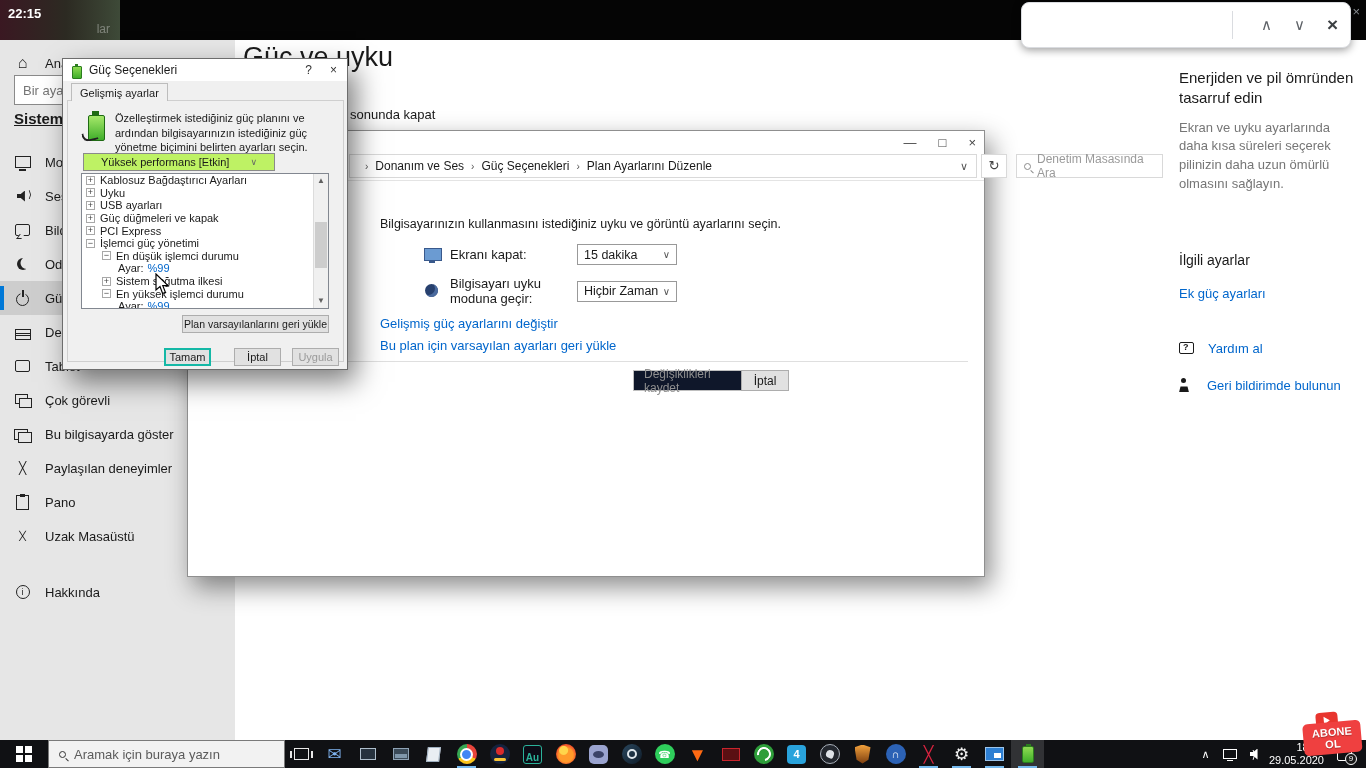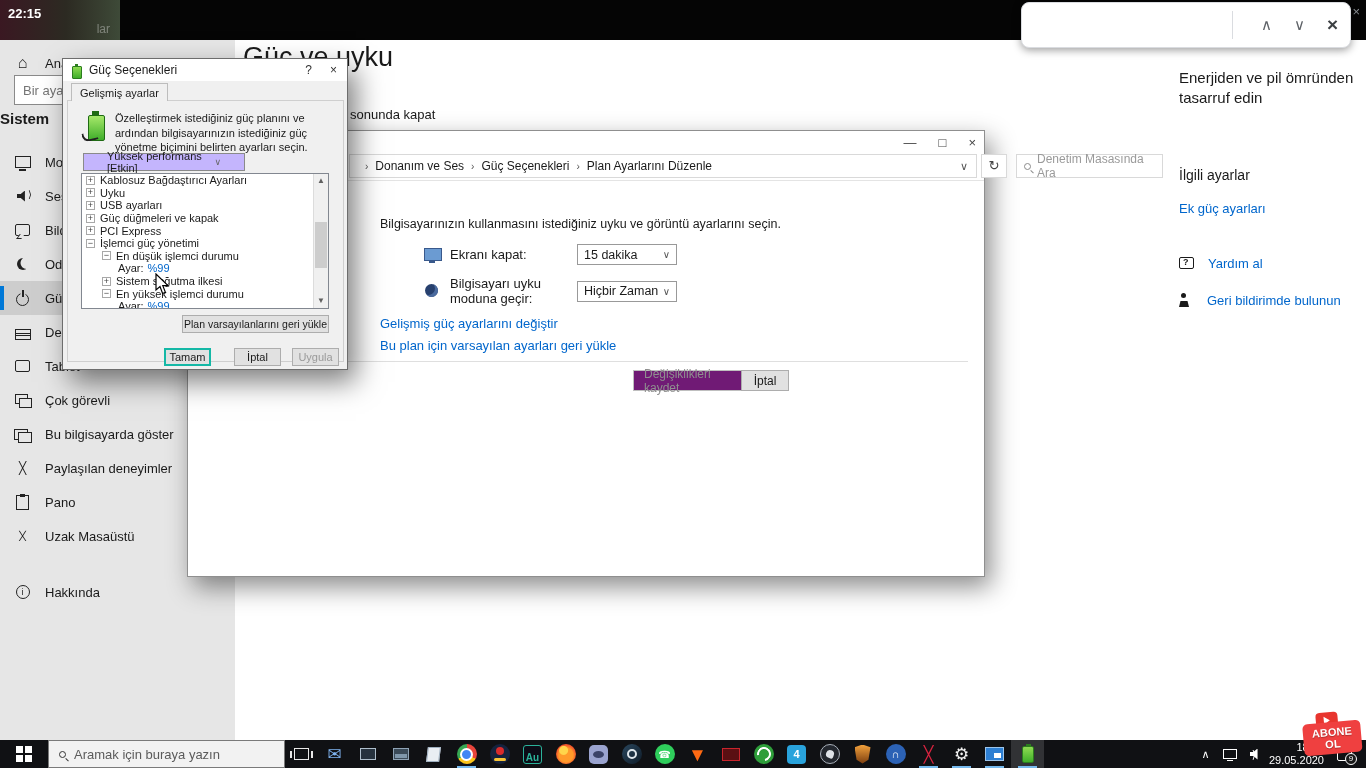--- a/index.html
+++ b/index.html
@@ -19,21 +19,21 @@
   #findbar .fb-close{color:#3c4043;font-size:19px;font-weight:bold;}
 
   
   #settings{left:0;top:40px;width:1366px;height:700px;background:#fff;z-index:1;}
   #sidebar{left:0;top:0;width:235px;height:700px;background:#e6e6e6;}
   .side-row{position:absolute;left:0;width:235px;height:34px;display:flex;align-items:center;gap:14px;padding-left:14px;font-size:13px;color:#1a1a1a;white-space:nowrap;overflow:hidden;}
   .side-row[data-selected="true"]{background:#cdcdcd;}
   .side-row[data-selected="true"]::before{content:"";position:absolute;left:0;top:5px;bottom:5px;width:4px;background:#0078d7;}
   #home-row{top:6px;}
   #side-search{left:14px;top:35px;width:212px;height:30px;background:#fff;border:1px solid #8a8a8a;font-size:13px;color:#333;padding:0 8px;}
-  #side-section{left:0;top:70px;font-size:15px;font-weight:bold;color:#1a1a1a;}
+  #side-section{left:14px;top:70px;font-size:15px;font-weight:bold;color:#1a1a1a;text-decoration:underline;}
   #side-items{position:absolute;left:0;top:105px;width:235px;}
   #side-items .side-row{position:relative;}
 
   
   .sic{width:17px;height:17px;position:relative;flex:0 0 17px;display:flex;align-items:center;justify-content:center;color:#222;}
   .sic[data-k="home"]::before{content:"⌂";font-size:16px;line-height:16px;}
   .sic[data-k="display"]::before{content:"";width:14px;height:10px;border:1.5px solid #222;}
   .sic[data-k="display"]::after{content:"";position:absolute;bottom:0;left:5px;width:7px;height:1.5px;background:#222;}
   .sic[data-k="sound"]::before{content:"";width:11px;height:11px;background:#222;clip-path:polygon(0 32%,34% 32%,72% 0,72% 100%,34% 68%,0 68%);}
   .sic[data-k="sound"]::after{content:"⟩";position:absolute;right:-1px;top:1px;font-size:10px;color:#222;}
@@ -91,38 +91,38 @@
   .cpl-ic{width:18px;height:16px;position:relative;margin-right:8px;}
   .cpl-ic[data-k="display"]::before{content:"";position:absolute;left:0;top:1px;width:16px;height:11px;background:#6b9bd2;border:1.5px solid #39598c;}
   .cpl-ic[data-k="display"]::after{content:"";position:absolute;left:5px;bottom:0;width:6px;height:2px;background:#39598c;}
   .cpl-ic[data-k="moon"]::before{content:"";position:absolute;left:1px;top:1px;width:13px;height:13px;border-radius:50%;background:#27406e;box-shadow:inset -3px -2px 0 0 #4a6a9e;}
   .cpl-label{width:127px;}
   .cpl-dd{width:100px;height:21px;border:1px solid #999;background:#fff;display:flex;align-items:center;justify-content:space-between;padding:0 6px;font-size:12.5px;}
   .cpl-dd .dd-chev{color:#555;font-size:10px;}
   .cpl-link{position:absolute;left:192px;font-size:13px;color:#0066cc;}
   #cpl-hr{position:absolute;left:16px;right:16px;top:230px;height:1px;background:#dfdfdf;}
   .cpl-btn{position:absolute;height:21px;font-size:12px;display:flex;align-items:center;justify-content:center;border:1px solid #adadad;background:#e1e1e1;color:#1a1a1a;padding:0 10px;}
-  #btn-save{left:445px;top:239px;width:113px;background:#701a75;border-color:#bfbfbf;color:#8f8f8f;}
+  #btn-save{left:445px;top:239px;width:113px;background:#0f172a;border-color:#bfbfbf;color:#8f8f8f;}
   #btn-cancel2{left:553px;top:239px;width:48px;}
 
   
   #pdlg{left:62px;top:58px;width:286px;height:312px;background:#f0f0f0;border:1px solid #6d6d6d;box-shadow:8px 12px 26px rgba(0,0,0,.5);z-index:20;font-size:11px;}
   #pdlg-title{position:absolute;left:0;top:0;width:100%;height:22px;background:#fff;display:flex;align-items:center;padding-left:7px;gap:6px;font-size:12px;color:#1a1a1a;}
   .bat-ic{width:13px;height:13px;position:relative;}
   .bat-ic::before{content:"";position:absolute;left:2px;top:2px;width:8px;height:11px;background:linear-gradient(#8fdb52,#3fae2a);border:1px solid #2c7d1e;border-radius:1px;}
   .bat-ic::after{content:"";position:absolute;left:4.5px;top:0;width:3px;height:2px;background:#2c7d1e;}
   #pdlg-title .tbtns{margin-left:auto;display:flex;gap:18px;padding-right:10px;color:#333;font-size:12px;}
   #ptab{position:absolute;left:8px;top:24px;height:18px;padding:0 8px;background:#f0f0f0;border:1px solid #bdbdbd;border-bottom:none;display:flex;align-items:center;font-size:11px;color:#1a1a1a;z-index:2;}
   #ptab-line{position:absolute;left:4px;top:41px;width:277px;height:262px;border:1px solid #cfcfcf;background:#f0f0f0;}
   .big-bat{position:absolute;left:18px;top:52px;width:30px;height:30px;}
   .big-bat::before{content:"";position:absolute;left:7px;top:4px;width:15px;height:24px;background:linear-gradient(#a6e86a,#3fae2a);border:1.5px solid #1f6b14;border-radius:2px;}
   .big-bat::after{content:"";position:absolute;left:11px;top:0;width:7px;height:4px;background:#1f6b14;}
   .big-bat .plug{position:absolute;left:1px;bottom:0px;width:16px;height:9px;border-bottom:2.5px solid #222;border-left:2.5px solid #222;border-radius:0 0 0 7px;transform:rotate(-12deg);}
   #pdesc{position:absolute;left:52px;top:52px;width:218px;line-height:1.32;color:#1a1a1a;}
-  #pdd{position:absolute;left:20px;top:94px;width:162px;height:18px;background:#c4b5fd;border:1px solid #8a8a8a;display:flex;align-items:center;justify-content:space-between;padding:0 23px;color:#1a1a1a;}
+  #pdd{position:absolute;left:20px;top:94px;width:192px;height:18px;background:#bef264;border:1px solid #8a8a8a;display:flex;align-items:center;justify-content:space-between;padding:0 17px;color:#1a1a1a;}
   #pdd .dd-chev{color:#666;font-size:9px;}
   #ptree{position:absolute;left:18px;top:114px;width:248px;height:136px;background:#fff;border:1px solid #828790;overflow:hidden;}
   .trow{display:flex;align-items:center;height:12.6px;white-space:nowrap;color:#1a1a1a;}
   .trow .exp{width:9px;height:9px;border:1px solid #a8a8a8;background:#fff;font-size:9px;line-height:7px;text-align:center;margin-right:5px;flex:0 0 9px;color:#444;}
   .trow .tlabel{font-size:11px;}
   .trow .tval{font-size:11px;color:#0066cc;margin-left:4px;}
   #ptree-sb{position:absolute;right:0;top:0;width:15px;height:100%;background:#f0f0f0;border-left:1px solid #dcdcdc;}
   #ptree-sb .sb-up,#ptree-sb .sb-dn{position:absolute;left:0;width:100%;height:14px;color:#606060;font-size:8px;text-align:center;line-height:14px;}
   #ptree-sb .sb-up{top:0;}
   #ptree-sb .sb-dn{bottom:0;}
@@ -267,20 +267,21 @@
             <span class="sic" data-k="about"></span>
             <span>Hakkında</span>
           </div>
       </div>
     </div>
     <div id="page-title" class="abs">Güç ve uyku</div>
     <div id="partial-line" class="abs">sonunda kapat</div>
 
     <div id="rpanel" class="abs">
       <h3>Enerjiden ve pil ömründen tasarruf edin</h3>
+      <p>Ekran ve uyku ayarlarında daha kısa süreleri seçerek pilinizin daha uzun ömürlü olmasını sağlayın.</p>
       <div id="rp-related">İlgili ayarlar</div>
       <div id="rp-link">Ek güç ayarları</div>
       <div class="rp-iconrow" style="margin-top:40px;">
         <span class="hp-ic"></span>
         <span>Yardım al</span>
       </div>
       <div class="rp-iconrow">
         <span class="fb-ic"></span>
         <span>Geri bildirimde bulunun</span>
       </div>

